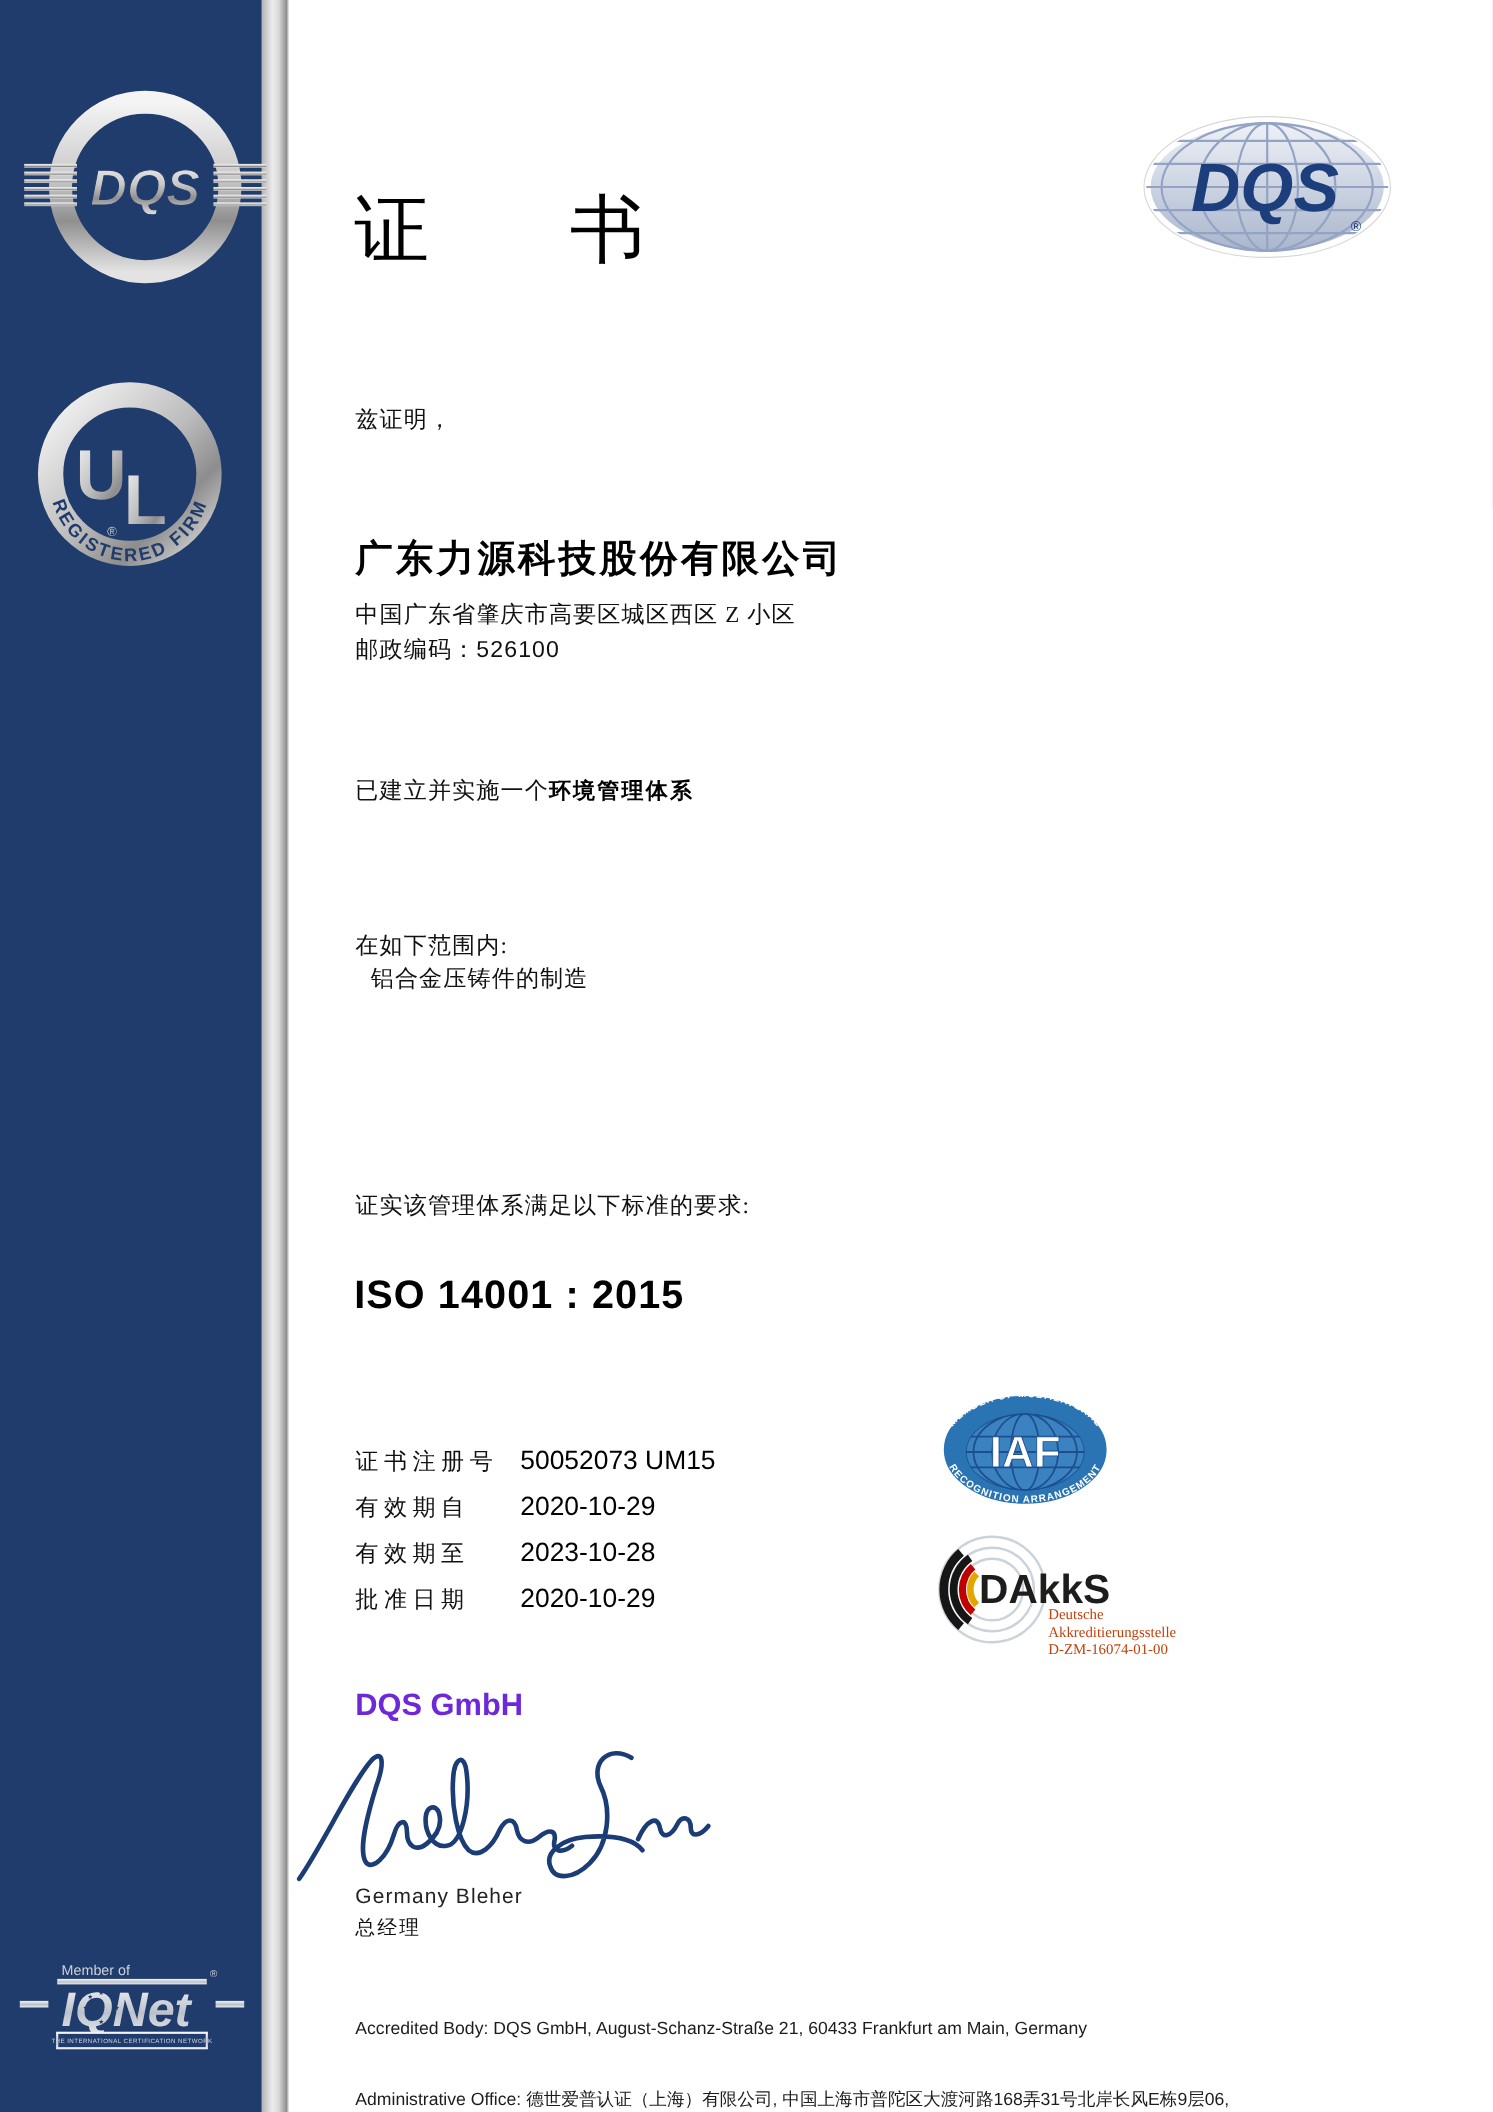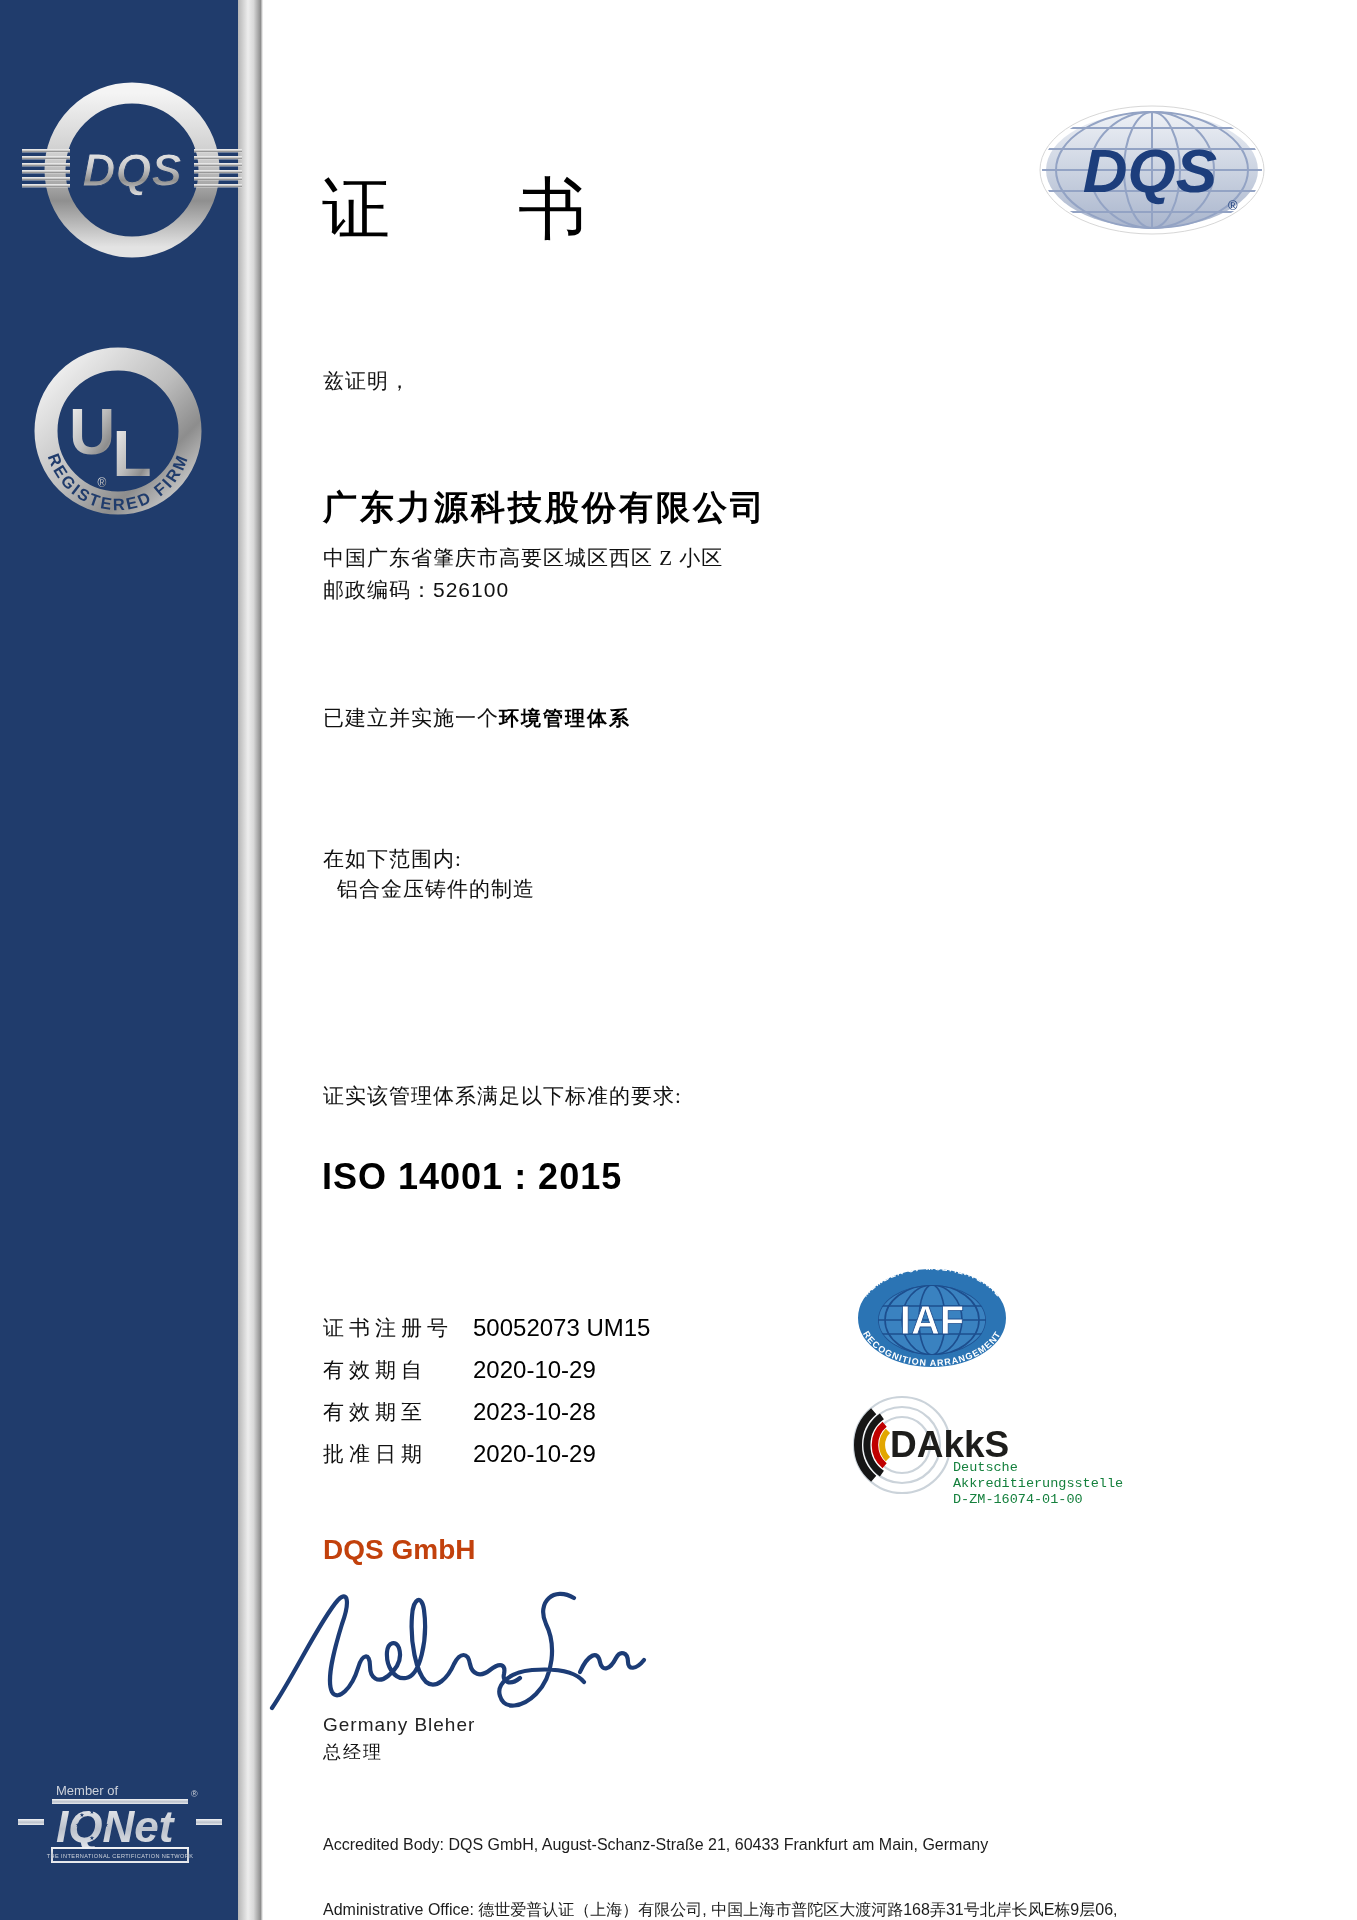--- a/index.html
+++ b/index.html
@@ -24,31 +24,31 @@
   .scope-text{position:absolute;left:337px;top:875px;font-size:21px;letter-spacing:1px;}
   .audit1{position:absolute;left:323px;top:1050px;font-size:21px;letter-spacing:1px;}
   .audit2{position:absolute;left:323px;top:1082px;font-size:21px;letter-spacing:1px;}
   .standard{position:absolute;left:322px;top:1156px;font-size:36px;font-weight:700;
             font-family:"Liberation Sans","DejaVu Sans",sans-serif;letter-spacing:1px;color:#000;}
   .details{position:absolute;left:323px;top:1314px;}
   .drow{display:flex;height:42px;align-items:flex-start;}
   .dlabel{width:150px;font-size:21px;letter-spacing:5px;}
   .dvalue{font-family:"Liberation Sans","DejaVu Sans",sans-serif;font-size:24px;color:#000;}
   .issuer{position:absolute;left:323px;top:1534px;font-size:28px;font-weight:700;
-          font-family:"Liberation Sans","DejaVu Sans",sans-serif;color:#c2410c;}
+          font-family:"Liberation Sans","DejaVu Sans",sans-serif;color:#6d28d9;}
   .sig-name{position:absolute;left:323px;top:1714px;font-size:19px;letter-spacing:1px;
             font-family:"Liberation Sans","DejaVu Sans",sans-serif;color:#222;}
   .sig-title{position:absolute;left:323px;top:1740px;font-size:18px;letter-spacing:2px;}
   .footer{position:absolute;left:323px;top:1791px;width:900px;
           font-family:"Liberation Sans","DejaVu Sans",sans-serif;font-size:16px;line-height:21.5px;
           color:#1c1c1c;white-space:pre-wrap;}
   .dakks-name{position:absolute;left:890px;top:1424px;font-size:37px;font-weight:700;
               font-family:"Liberation Sans","DejaVu Sans",sans-serif;color:#1d1d1b;letter-spacing:0px;}
-  .dakks-sub{position:absolute;left:953px;top:1460px;font-family:Liberation Mono, monospace;
-             font-size:13.5px;line-height:16px;color:#15803d;}
+  .dakks-sub{position:absolute;left:953px;top:1460px;font-family:Liberation Serif, serif;
+             font-size:13.5px;line-height:16px;color:#c2410c;}
 </style>
 </head>
 <body>
 
 <div class="page">
 
   <aside class="sidebar"></aside>
   <div class="spine"></div>
 
   <svg class="logo-svg" style="left:18px;top:78px;" width="228" height="186" viewBox="0 0 228 186">

